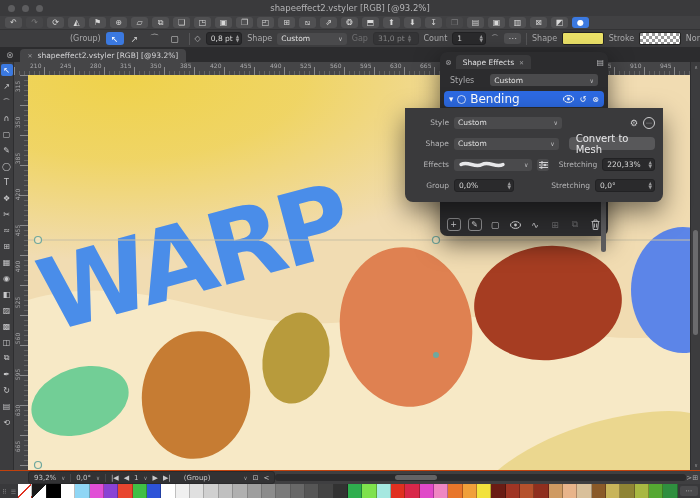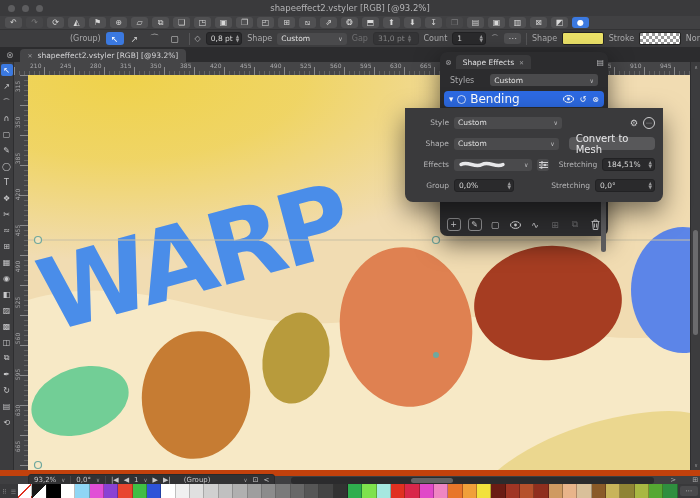--- a/index.html
+++ b/index.html
@@ -55,22 +55,22 @@
       repeating-linear-gradient(180deg,#8a8a8c 0 1px,transparent 1px 30px),
       repeating-linear-gradient(180deg,#636365 0 1px,transparent 1px 5px);
     background-size:8px 100%,4px 100%;background-position:right top,right top;background-repeat:no-repeat;}
   .vruler span{position:absolute;left:-7px;font-size:6px;color:#aaaaac;transform:rotate(-90deg);width:20px;text-align:center;}
   .corner{position:absolute;left:14px;top:62px;width:14px;height:13px;background:#454547;border-right:1px solid #333;border-bottom:1px solid #333;}
   .canvas{position:absolute;left:28px;top:75px;width:662px;height:395px;}
   .vscroll{position:absolute;left:690px;top:62px;width:10px;height:408px;background:#3c3c3e;border-left:1px solid #2e2e30;}
   .vscroll .ar{position:absolute;left:0;width:10px;text-align:center;font-size:5px;color:#9a9a9c;}
   .vthumb{position:absolute;left:2px;top:168px;width:5px;height:105px;background:#6b6b6d;border-radius:3px;}
   
-  .status{position:absolute;left:0;top:470px;width:700px;height:14px;background:#3f3f41;border-top:6px solid #c2410c;
-          display:flex;align-items:center;box-sizing:border-box;padding:0 2px 0 28px;gap:16px;}
+  .status{position:absolute;left:0;top:470px;width:700px;height:14px;background:#3f3f41;border-top:1px solid #c2410c;
+          display:flex;align-items:center;box-sizing:border-box;padding:0 2px 0 28px;gap:0;}
   .sgroup{background:#323234;border:1px solid #29292b;border-radius:3px;height:11px;display:flex;align-items:center;gap:5px;padding:0 5px;font-size:7px;color:#c8c8ca;}
   .sgroup .cv{font-size:5.5px;color:#9d9d9f;}
   .sgroup .sp{width:1px;height:8px;background:#47474a;}
   .htrack{flex:1;height:7px;background:#2b2b2d;border-radius:3px;position:relative;}
   .hthumb{position:absolute;left:120px;top:1px;width:42px;height:5px;background:#636365;border-radius:3px;}
   .sicon{font-size:7px;color:#aaaaac;}
   
   .palette{position:absolute;left:0;top:484px;width:700px;height:14px;background:#39393b;display:flex;align-items:stretch;}
   .pgrip{width:9px;display:flex;align-items:center;justify-content:center;font-size:6px;color:#8e8e90;flex:0 0 auto;}
   .sw{flex:1 1 auto;border-right:1px solid rgba(0,0,0,.25);}
@@ -393,21 +393,21 @@
         <svg width="9" height="8" viewBox="0 0 9 8">
             <path d="M0 1.5h9M0 4h9M0 6.5h9" stroke="#cfcfd1" stroke-width="1"></path>
             <circle cx="3" cy="1.5" r="1.2" fill="#cfcfd1"></circle>
             <circle cx="6" cy="4" r="1.2" fill="#cfcfd1"></circle>
             <circle cx="2.5" cy="6.5" r="1.2" fill="#cfcfd1"></circle>
           </svg>
       </span>
       <span class="spacer"></span>
       <span class="lab" style="width:auto">Stretching</span>
       <span class="field" style="width:52px">
-        <span>184,51%</span>
+        <span>220,33%</span>
         <span class="stepper" style="margin-left:auto">
             <span>▲</span>
             <span>▼</span>
           </span>
       </span>
     </div>
     <div class="srow">
       <span class="lab">Group</span>
       <span class="field" style="width:52px">
         <span>0,0%</span>

